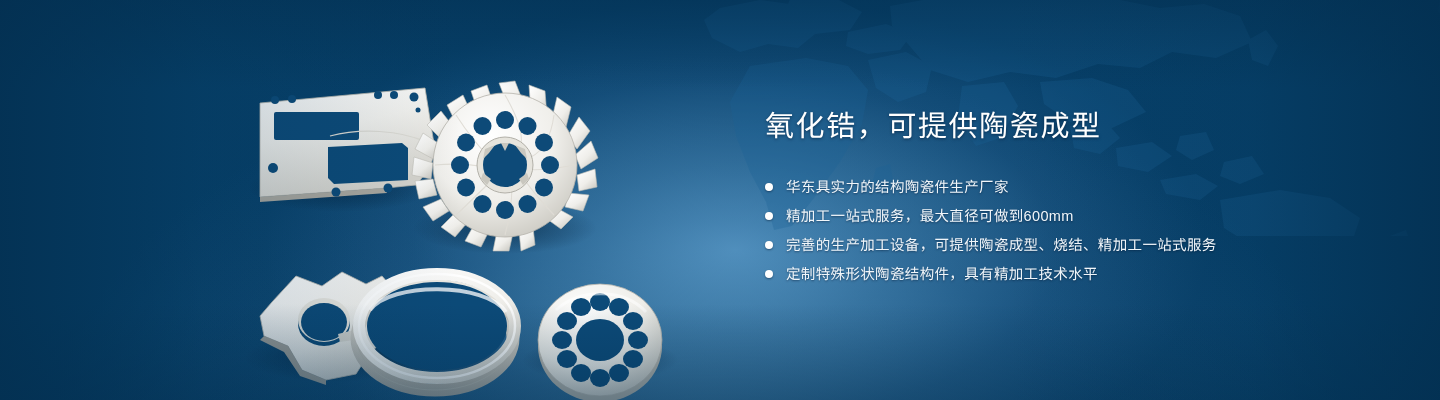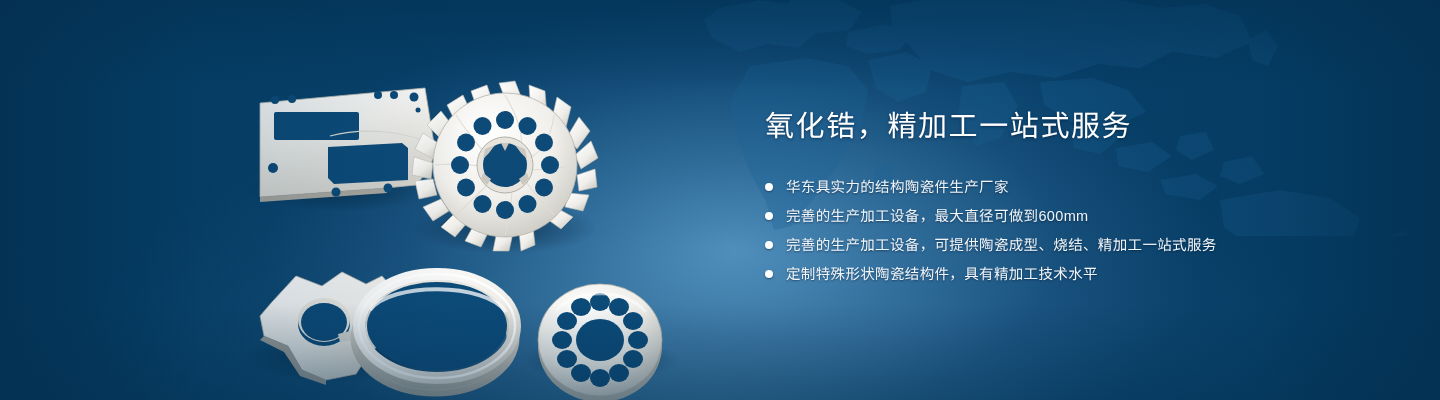--- a/index.html
+++ b/index.html
@@ -328,30 +328,30 @@
         </g>
 
         <path d="M-44 -30 C -20 -52, 24 -52, 46 -28" fill="none" stroke="#ffffff" stroke-width="3" opacity="0.55"></path>
       </g>
     </svg>
   </div>
 
   <div class="bg-vignette"></div>
 
   <div class="copy">
-    <h1 class="headline">氧化锆，精加工一站式服务</h1>
+    <h1 class="headline">氧化锆，可提供陶瓷成型</h1>
 
     <ul class="bullets">
       <li class="bullet">
         <span class="dot"></span>
         <span class="bullet-text">华东具实力的结构陶瓷件生产厂家</span>
       </li>
       <li class="bullet">
         <span class="dot"></span>
-        <span class="bullet-text">完善的生产加工设备，最大直径可做到600mm</span>
+        <span class="bullet-text">精加工一站式服务，最大直径可做到600mm</span>
       </li>
       <li class="bullet">
         <span class="dot"></span>
         <span class="bullet-text">完善的生产加工设备，可提供陶瓷成型、烧结、精加工一站式服务</span>
       </li>
       <li class="bullet">
         <span class="dot"></span>
         <span class="bullet-text">定制特殊形状陶瓷结构件，具有精加工技术水平</span>
       </li>
     </ul>

